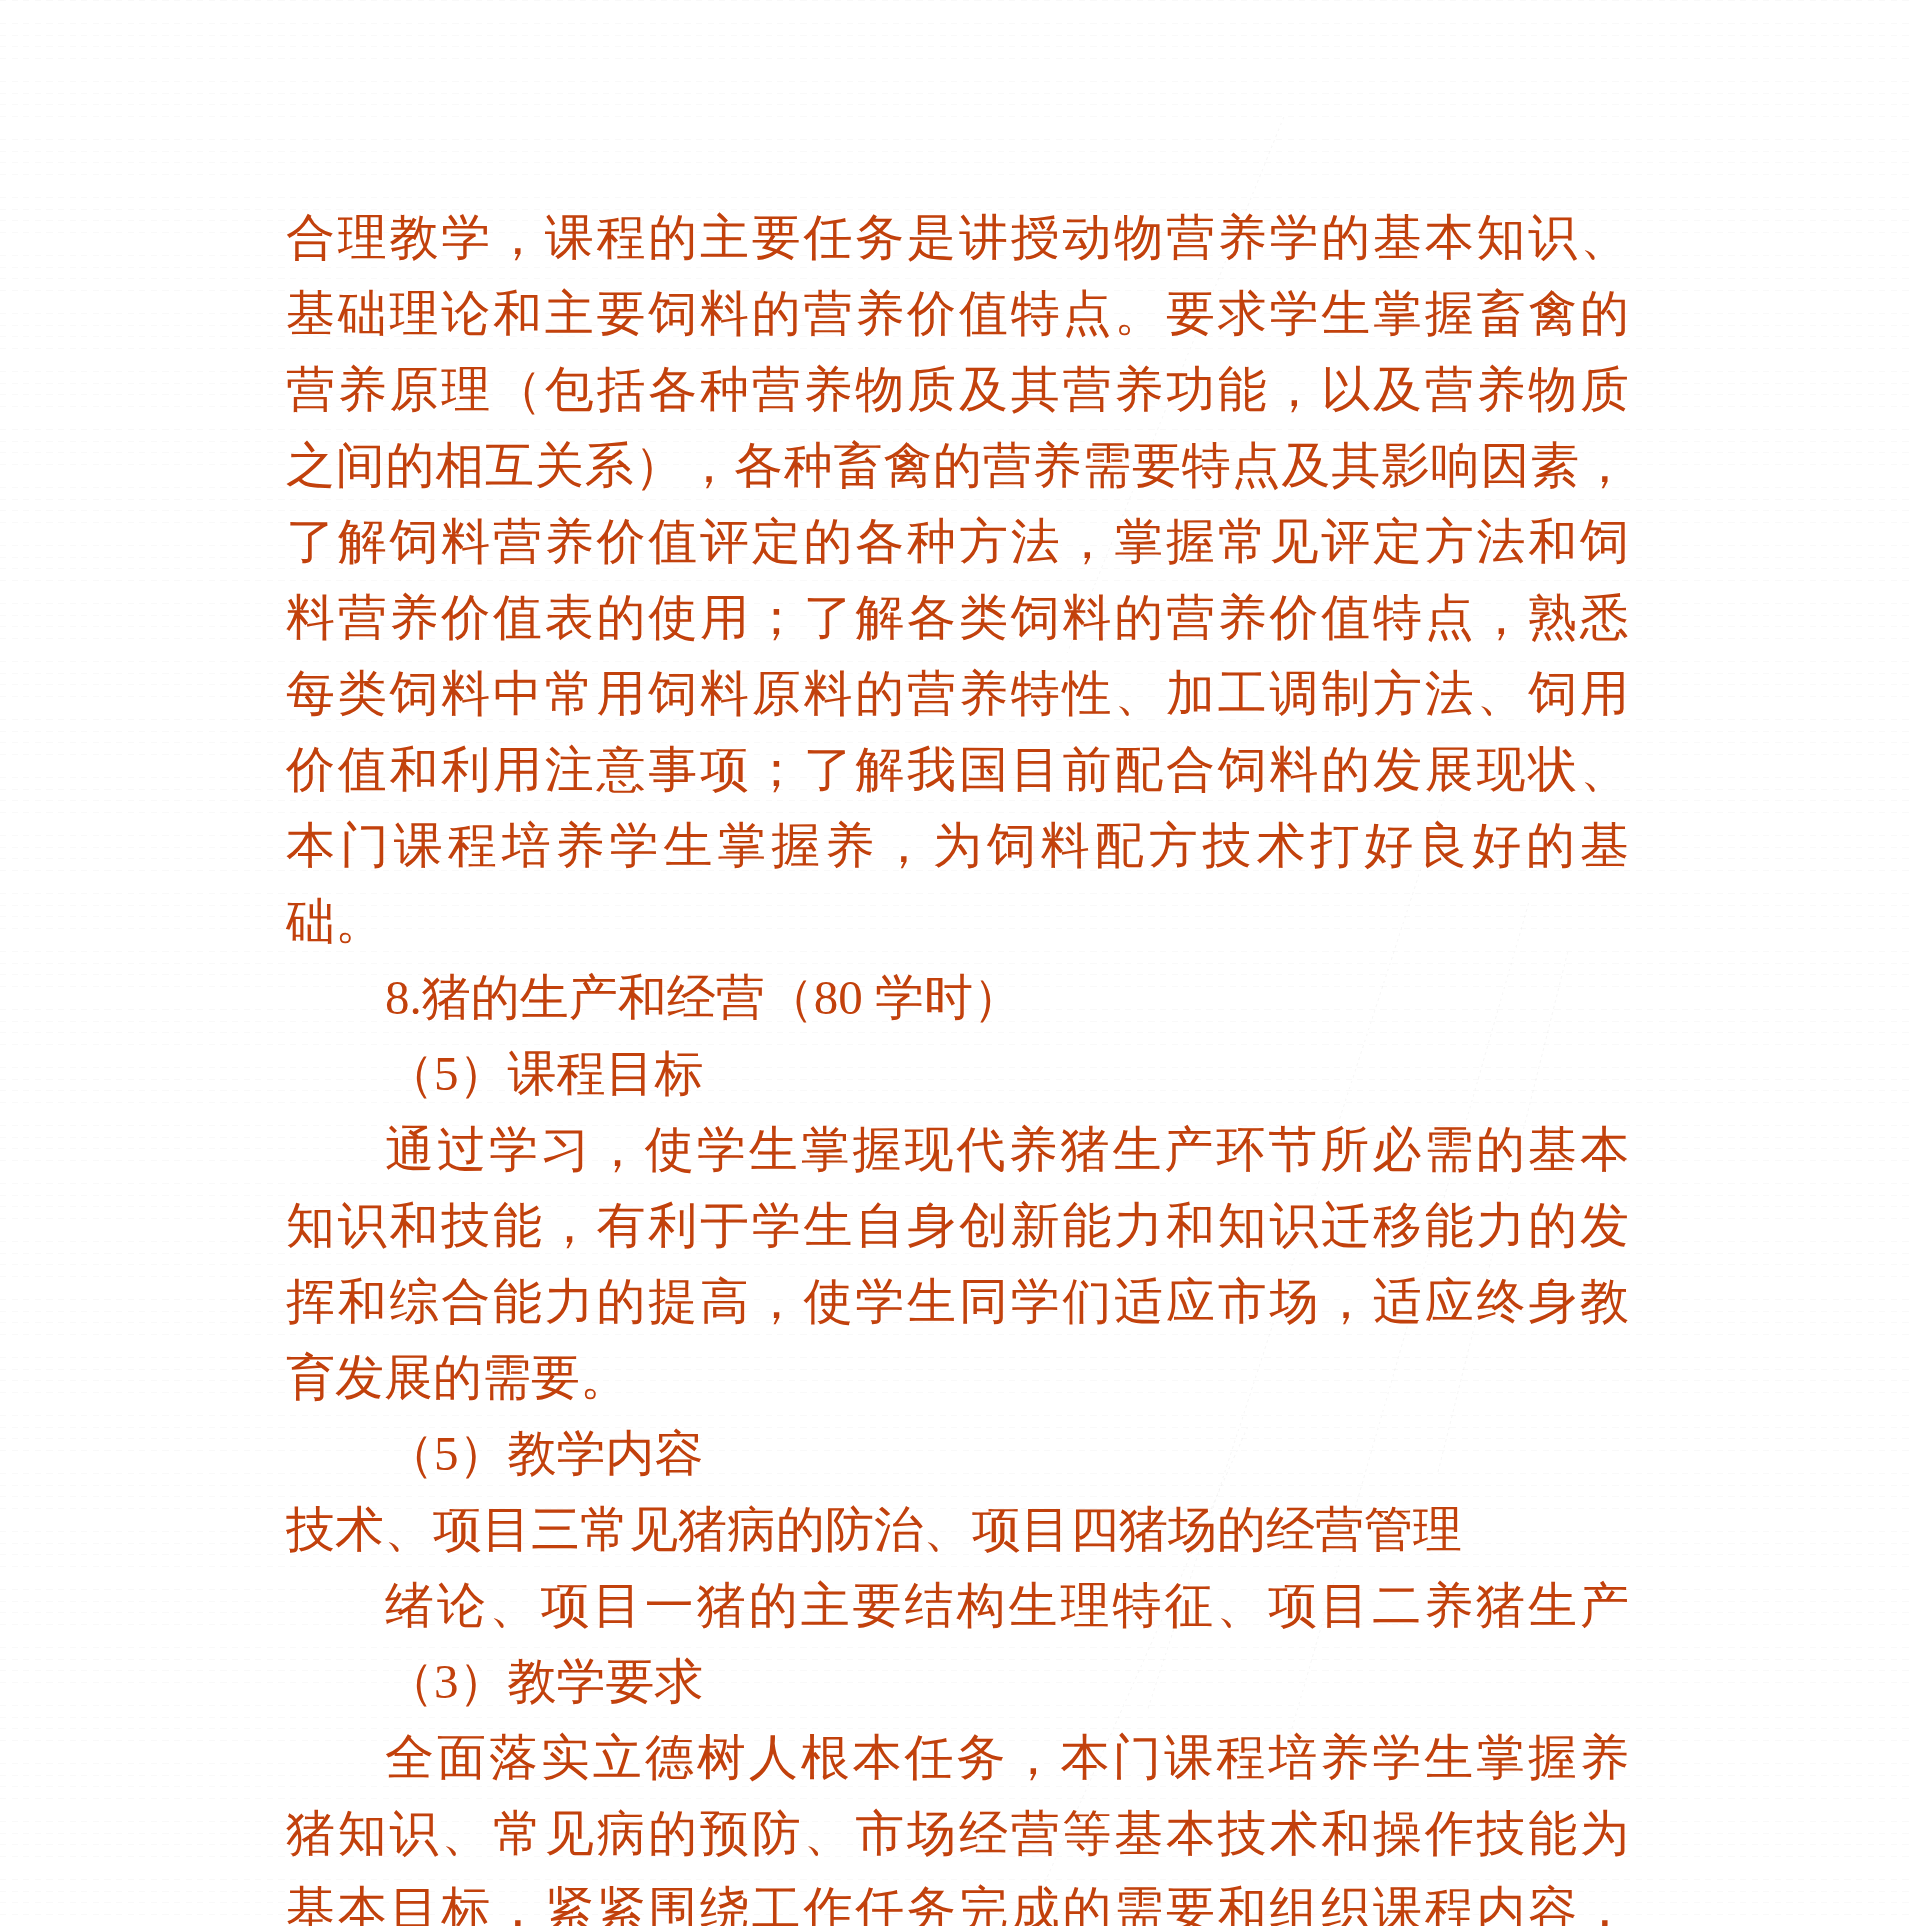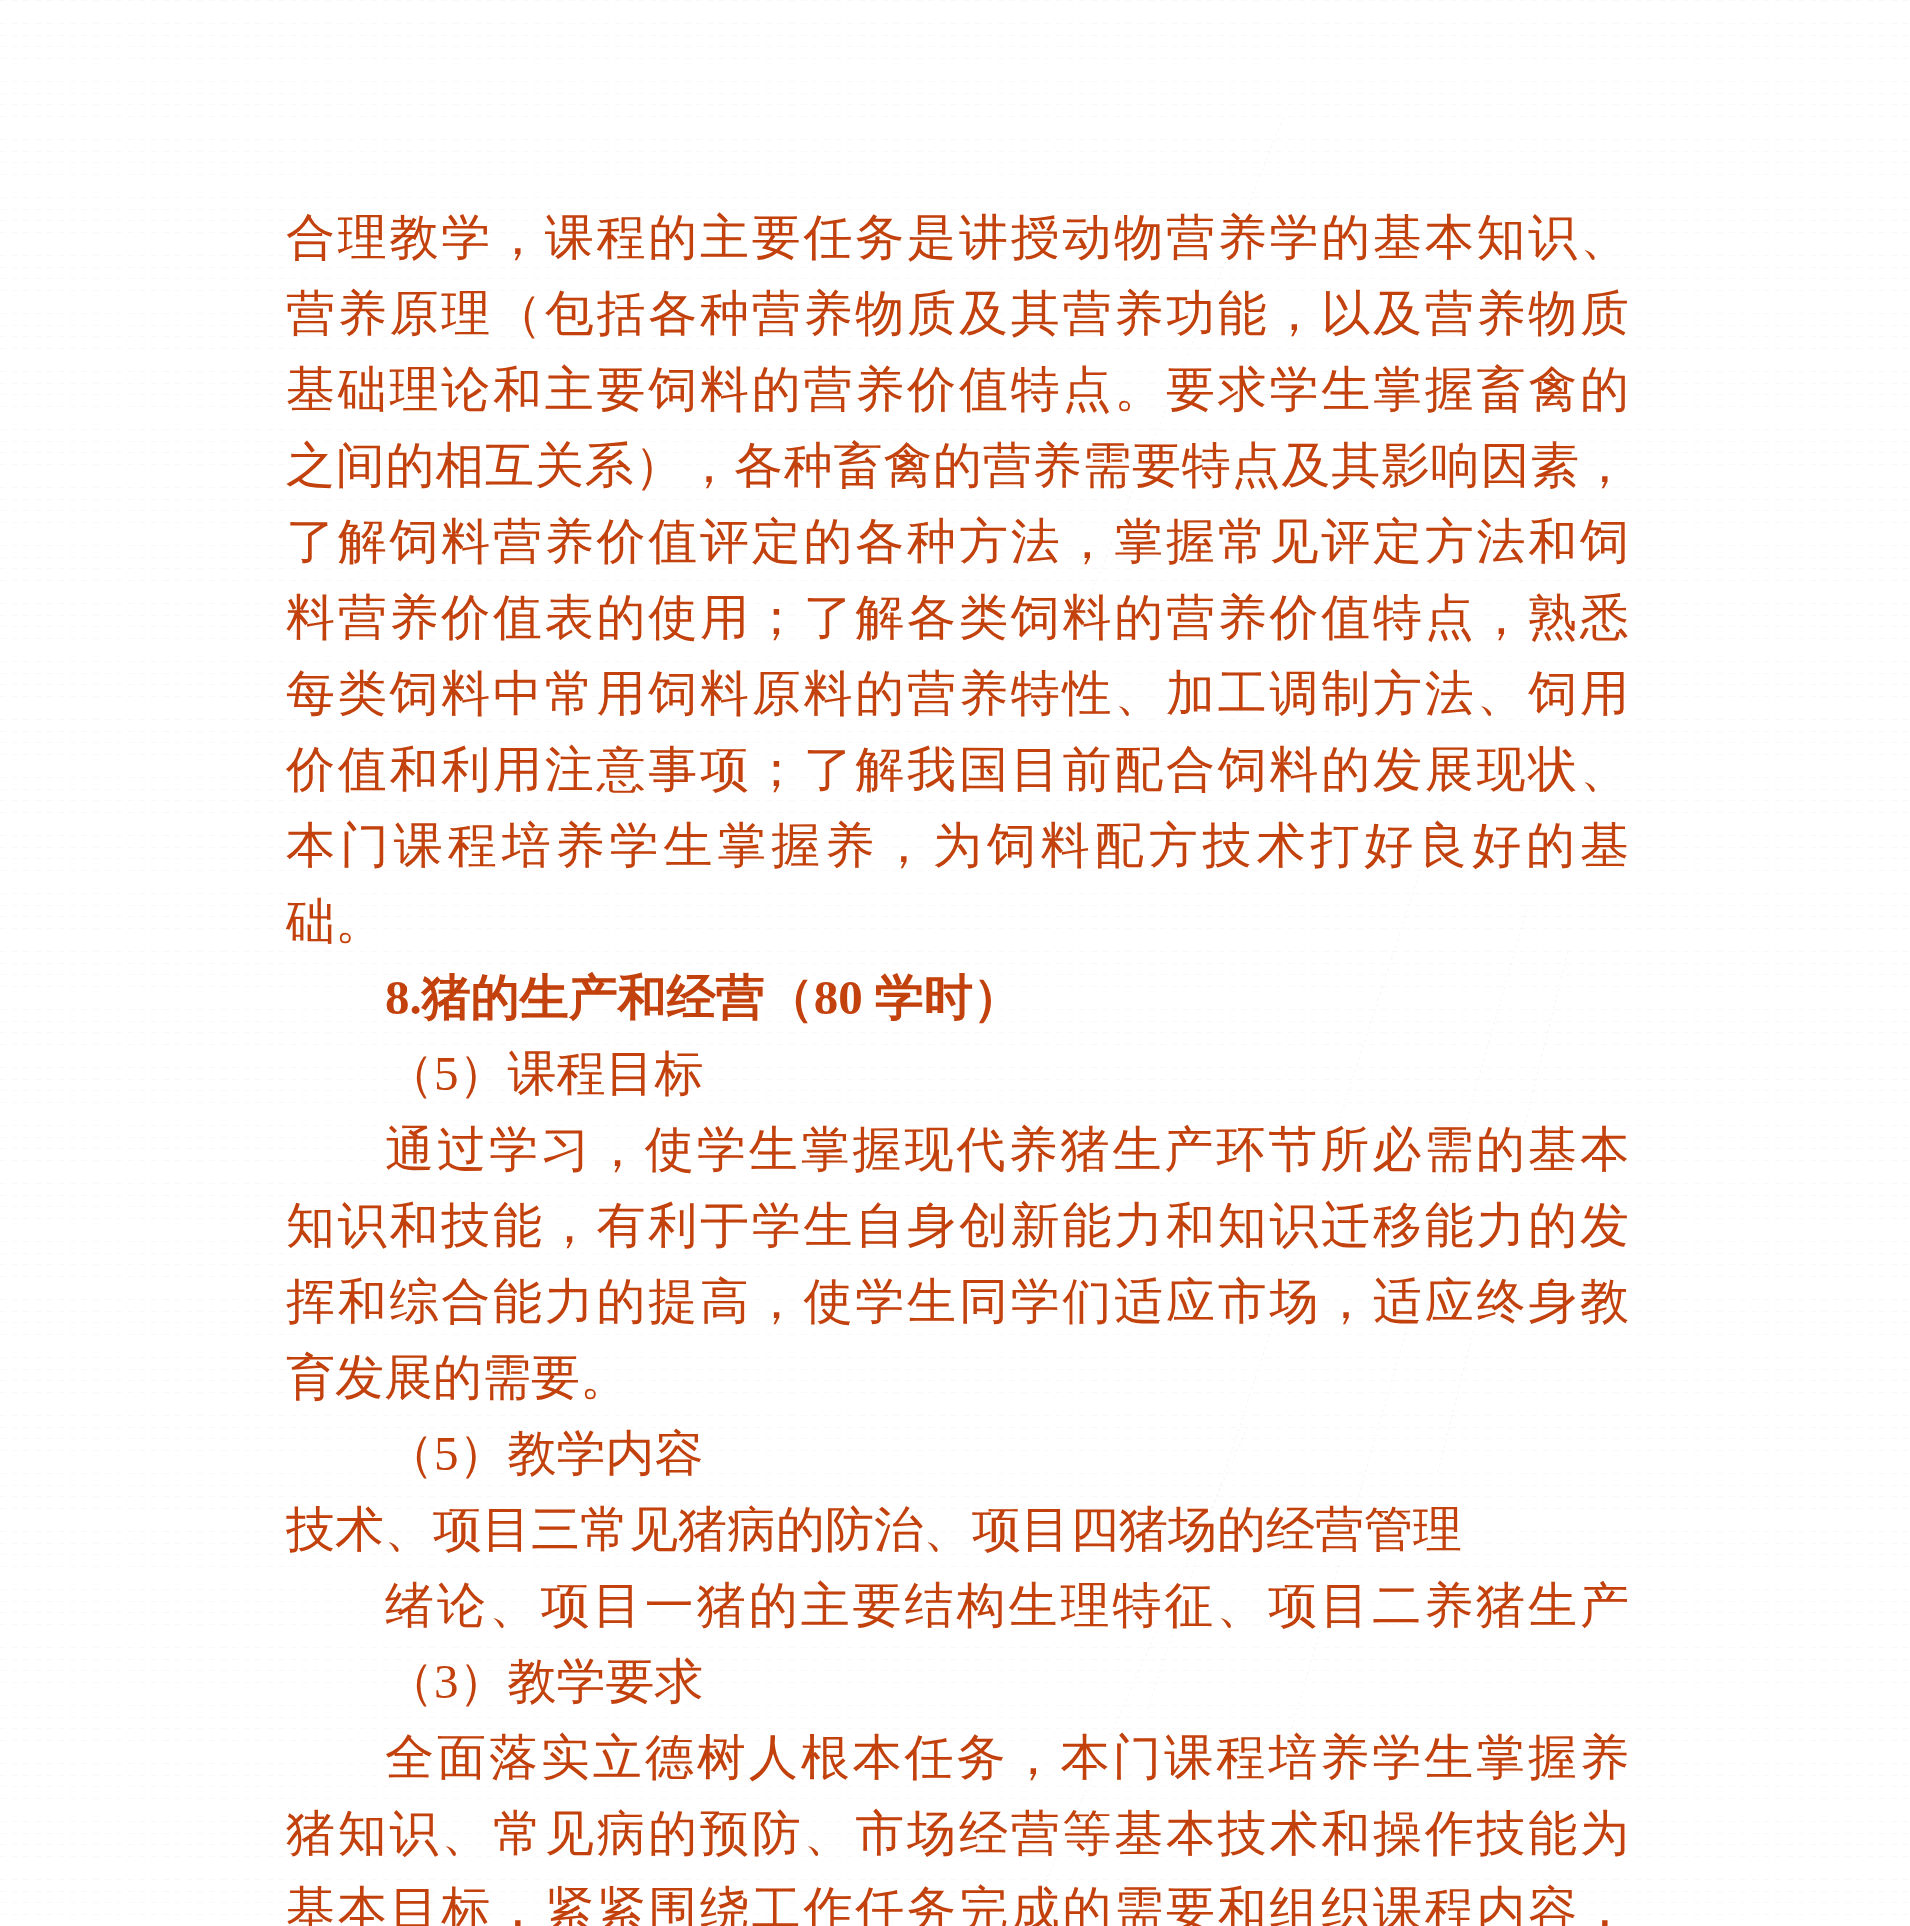--- a/index.html
+++ b/index.html
@@ -48,38 +48,38 @@
     line-height:76px;
     text-align:left;
     white-space:normal;
     color:#c2410c;
   }
   .just{
     text-align:justify;
     text-align-last:justify;
   }
   .indent{ text-indent:99px; }
-  .bold{ font-weight:bold; }
+  .bold{ font-weight:normal; }
 </style>
 </head>
 <body>
 
 <div class="page">
   <div class="scan-rows"></div>
 
   <div class="streak s1"></div>
   <div class="streak s2"></div>
   <div class="streak s3"></div>
   <div class="streak s4"></div>
   <div class="streak s5"></div>
 
   <div class="document-text">
       <div class="line just">合理教学，课程的主要任务是讲授动物营养学的基本知识、</div>
+      <div class="line just">基础理论和主要饲料的营养价值特点。要求学生掌握畜禽的</div>
       <div class="line just">营养原理（包括各种营养物质及其营养功能，以及营养物质</div>
-      <div class="line just">基础理论和主要饲料的营养价值特点。要求学生掌握畜禽的</div>
       <div class="line just">之间的相互关系），各种畜禽的营养需要特点及其影响因素，</div>
       <div class="line just">了解饲料营养价值评定的各种方法，掌握常见评定方法和饲</div>
       <div class="line just">料营养价值表的使用；了解各类饲料的营养价值特点，熟悉</div>
       <div class="line just">每类饲料中常用饲料原料的营养特性、加工调制方法、饲用</div>
       <div class="line just">价值和利用注意事项；了解我国目前配合饲料的发展现状、</div>
       <div class="line just">本门课程培养学生掌握养，为饲料配方技术打好良好的基</div>
       <div class="line">础。</div>
       <div class="line bold indent">8.猪的生产和经营（80 学时）</div>
       <div class="line indent">（5）课程目标</div>
       <div class="line just indent">通过学习，使学生掌握现代养猪生产环节所必需的基本</div>

